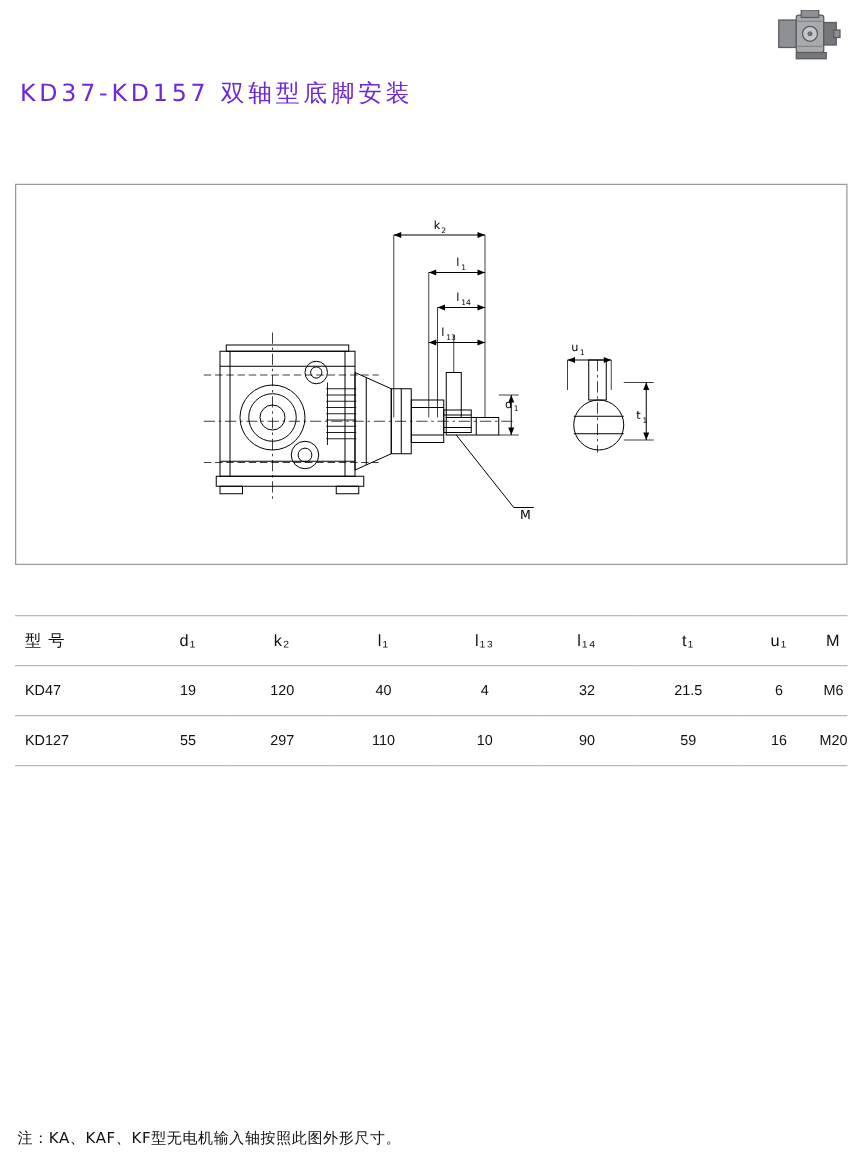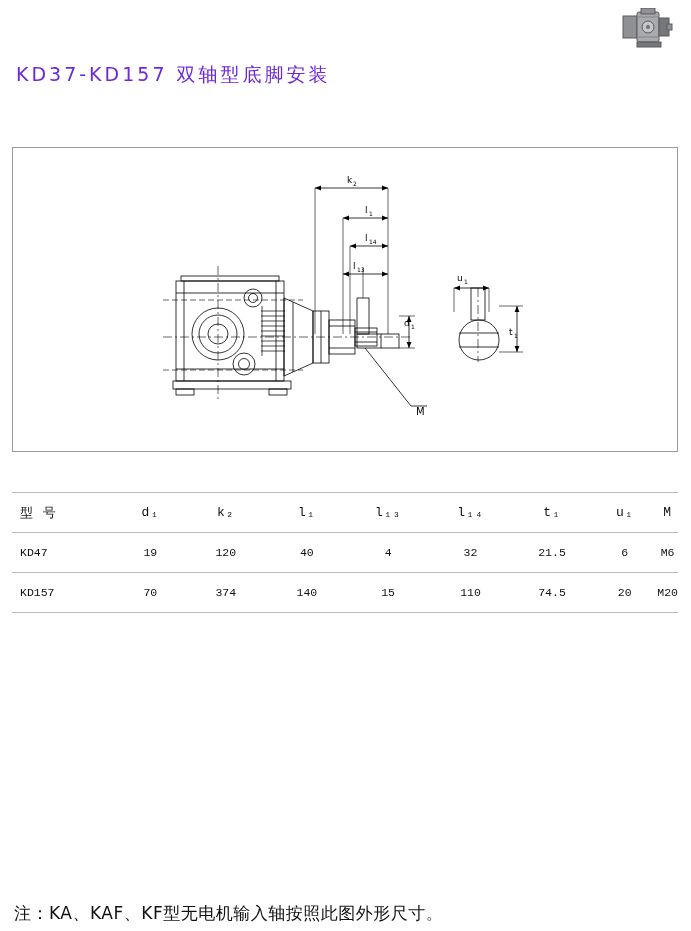--- a/index.html
+++ b/index.html
@@ -50,21 +50,21 @@
   .drawing-frame svg { display: block; }
 
   
   .spec-table {
     position: absolute;
     left: 12px;
     top: 492px;
     width: 666px;
     border-collapse: collapse;
     font-size: 11.5px;
-    font-family: Liberation Mono, monospace;
+    font-family: Liberation Sans, sans-serif;
   }
   .spec-table th,
   .spec-table td {
     border-top: 1px solid #b9b9b9;
     border-bottom: 1px solid #b9b9b9;
     height: 39px;
     text-align: center;
     font-weight: normal;
     color: #111;
     padding: 0;
@@ -86,21 +86,21 @@
   .colw-l14   { width: 86px; }
   .colw-t1    { width: 84px; }
   .colw-u1    { width: 68px; }
   .colw-m     { width: 0px; }
 
   
   .footnote {
     position: absolute;
     left: 14px;
     top: 902px;
-    font-size: 17px;
+    font-size: 12px;
     font-family: "DejaVu Sans", sans-serif;
     color: #111;
     letter-spacing: 0.5px;
   }
 </style>
 </head>
 <body>
 
 <div class="header-icon">
   <svg width="52" height="42" viewBox="0 0 52 42">
@@ -281,26 +281,26 @@
       <td>19</td>
       <td>120</td>
       <td>40</td>
       <td>4</td>
       <td>32</td>
       <td>21.5</td>
       <td>6</td>
       <td>M6</td>
     </tr>
     <tr>
-      <td>KD157</td>
-      <td>70</td>
-      <td>374</td>
-      <td>140</td>
-      <td>15</td>
+      <td>KD127</td>
+      <td>55</td>
+      <td>297</td>
       <td>110</td>
-      <td>74.5</td>
-      <td>20</td>
+      <td>10</td>
+      <td>90</td>
+      <td>59</td>
+      <td>16</td>
       <td>M20</td>
     </tr>
   </tbody>
 </table>
 
 <div class="footnote">注：KA、KAF、KF型无电机输入轴按照此图外形尺寸。</div>
 
 </body></html>

